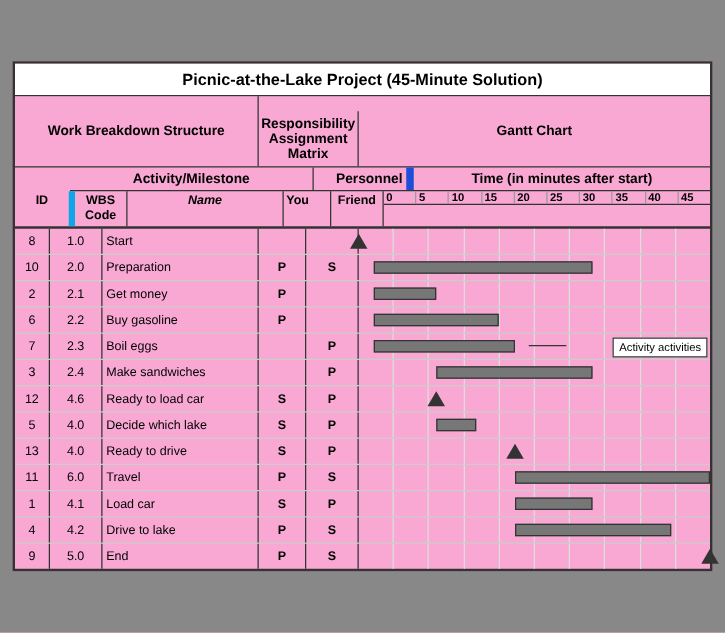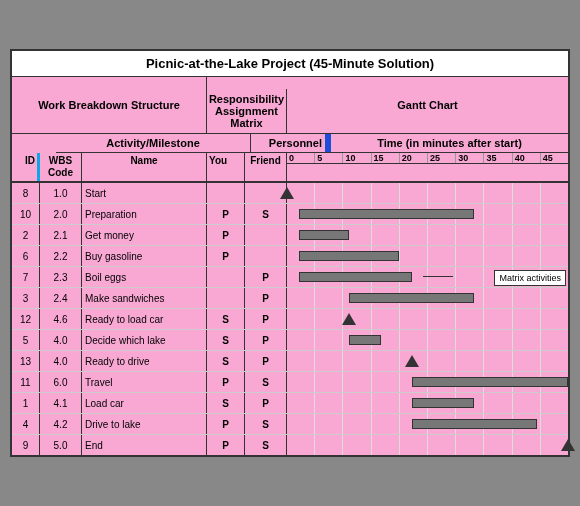--- a/index.html
+++ b/index.html
@@ -88,42 +88,43 @@
       text-align: center;
       font-weight: bold;
       font-size: 11px;
       padding: 3px;
     }
     .cols-row {
       display: flex;
       border-bottom: 2px solid #333;
     }
     .col-id {
-      width: 28px;
-      border-right: 3px solid #0ea5e9;
-      text-align: right;
+      width: 48px;
+      border-right: 5px solid #0ea5e9;
+      text-align: center;
       font-weight: bold;
       font-size: 10px;
       padding: 2px;
     }
     .col-wbs {
       width: 42px;
       border-right: 1px solid #333;
       text-align: center;
       font-weight: bold;
       font-size: 10px;
       padding: 2px;
     }
     .col-name {
       width: 125px;
       border-right: 1px solid #333;
       text-align: center;
       font-weight: bold;
       font-size: 10px;
       padding: 2px;
+      font-style: italic;
     }
     .col-you {
       width: 38px;
       border-right: 1px solid #333;
       text-align: left;
       font-weight: bold;
       font-size: 10px;
       padding: 2px;
     }
     .col-friend {
@@ -415,21 +416,21 @@
             <div class="gantt-grid-col"></div>
             <div class="gantt-grid-col"></div>
             <div class="gantt-grid-col"></div>
             <div class="gantt-grid-col"></div>
             <div class="gantt-grid-col"></div>
             <div class="gantt-grid-col"></div>
             <div class="gantt-grid-col"></div>
             <div class="gantt-grid-col"></div>
           </div>
           <div class="gantt-bar" style="left: 4.444%; width: 40%;"></div>
-          <div class="annotation" style="right: 2px; top: 3px; font-size: 9px;">Matrix activities</div>
+          <div class="annotation" style="right: 2px; top: 3px; font-size: 9px;">Activity activities</div>
           <div style="position: absolute; top: 9px; right: 115px; width: 30px; height: 1px; border-top: 1px solid rgb(51, 51, 51);"></div>
         </div>
       </div>
       <div class="data-row">
         <div class="cell-id">3</div>
         <div class="cell-wbs">2.4</div>
         <div class="cell-name bold-name">Make sandwiches</div>
         <div class="cell-you"></div>
         <div class="cell-friend" style="font-weight: bold;">P</div>
         <div class="cell-gantt">

